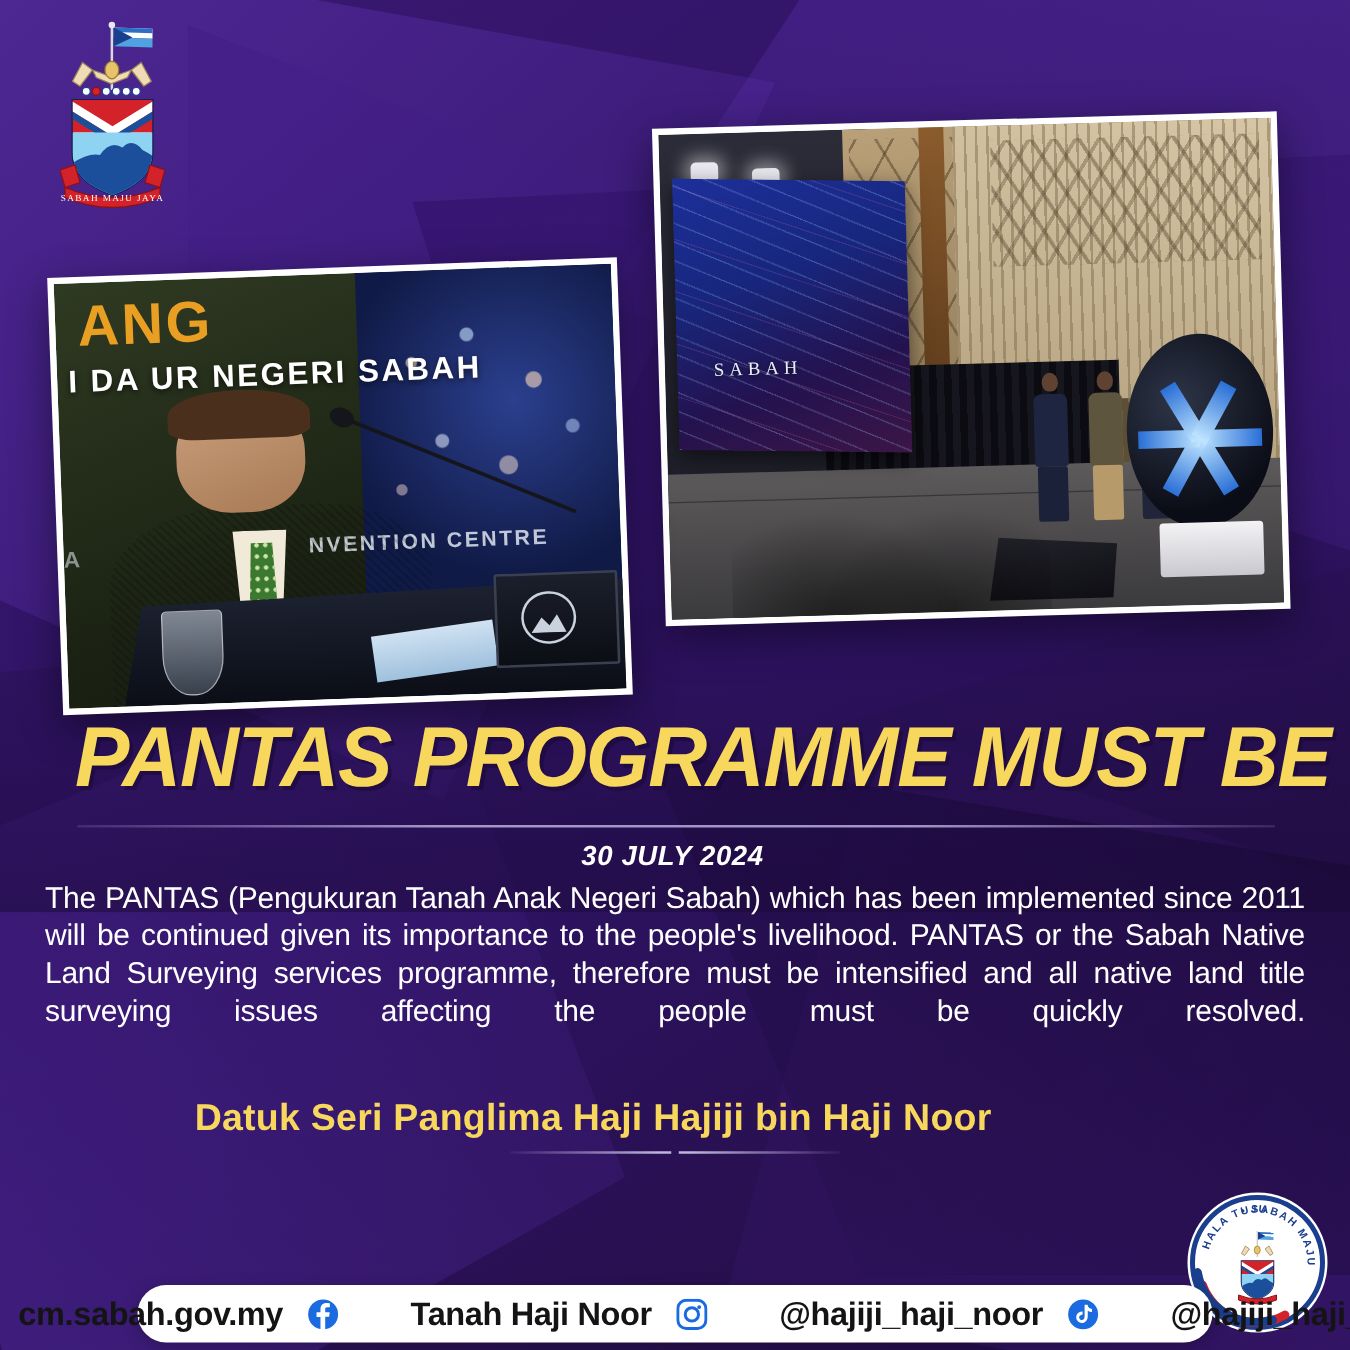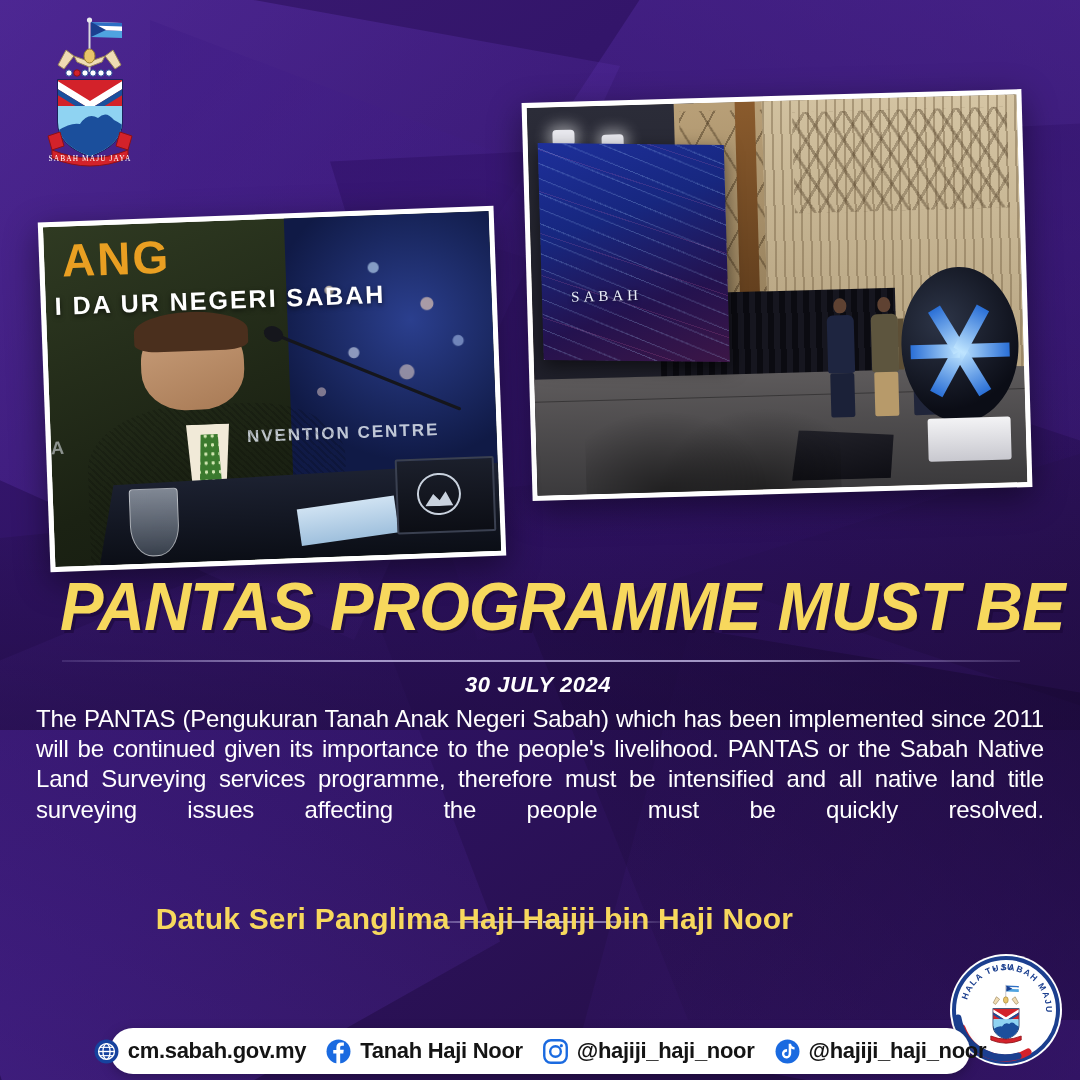--- a/index.html
+++ b/index.html
@@ -227,42 +227,42 @@
   
   #quote-rule {
     position:absolute; left:408px; top:921px; width:264px; height:2px;
     background:linear-gradient(90deg, rgba(200,190,235,.05), rgba(215,208,245,.85) 45%, rgba(215,208,245,.85) 55%, rgba(200,190,235,.05));
   }
   #quote-rule::after {
     content:""; position:absolute; left:50%; top:-1px; width:6px; height:4px;
     background:#2a1155; transform:translateX(-50%);
   }
   #attrib-name {
-    position:absolute; left:0; top:902px; width:949px; text-align:center;
+    position:absolute; left:0; top:878px; width:949px; text-align:center;
     color:#f7d85d; font-weight:bold; font-size:30px; letter-spacing:.2px;
   }
   #attrib-role {
     position:absolute; left:0; top:972px; width:1080px; text-align:center;
     color:#f7d85d; font-weight:bold; font-size:25px; letter-spacing:.2px;
   }
 
   
   #badge-hala { position:absolute; right:16px; bottom:12px; width:116px; height:116px; }
 
   
   #footer-pill {
     position:absolute; left:110px; bottom:6px; width:860px; height:46px;
     background:#ffffff; border-radius:23px;
     display:flex; align-items:center; justify-content:center;
     gap:20px; padding:0 22px;
     box-shadow:0 3px 12px rgba(0,0,0,.25);
     z-index:5;
   }
   .fitem { display:flex; align-items:center; gap:9px; }
-  .fitem .flabel { color:#141414; font-size:22px; font-weight:600; letter-spacing:-.3px; white-space:nowrap; }
+  .fitem .flabel { color:#141414; font-size:26px; font-weight:600; letter-spacing:-.3px; white-space:nowrap;margin-left:48px; }
   .ficon { width:25px; height:25px; flex:0 0 25px; }
 </style>
 </head>
 <body>
 
 <div id="poster">
 
   <div class="facet f1"></div>
   <div class="facet f8"></div>
   <div class="facet f2"></div>

